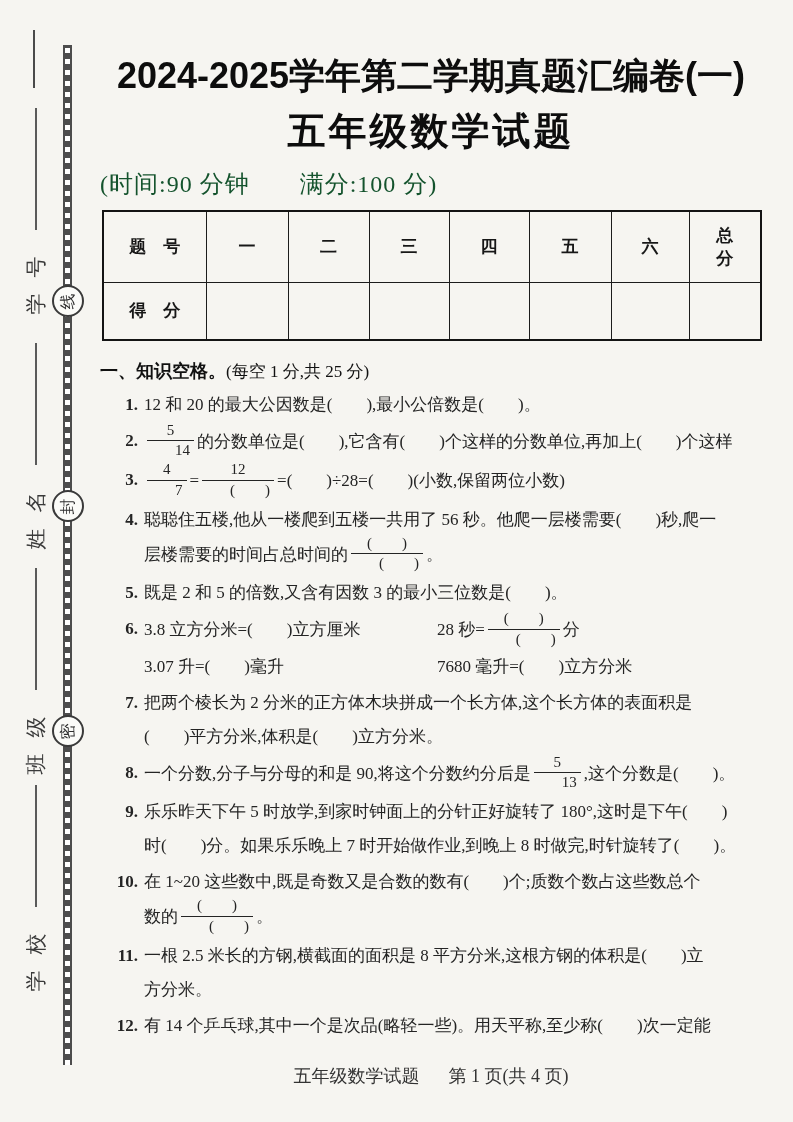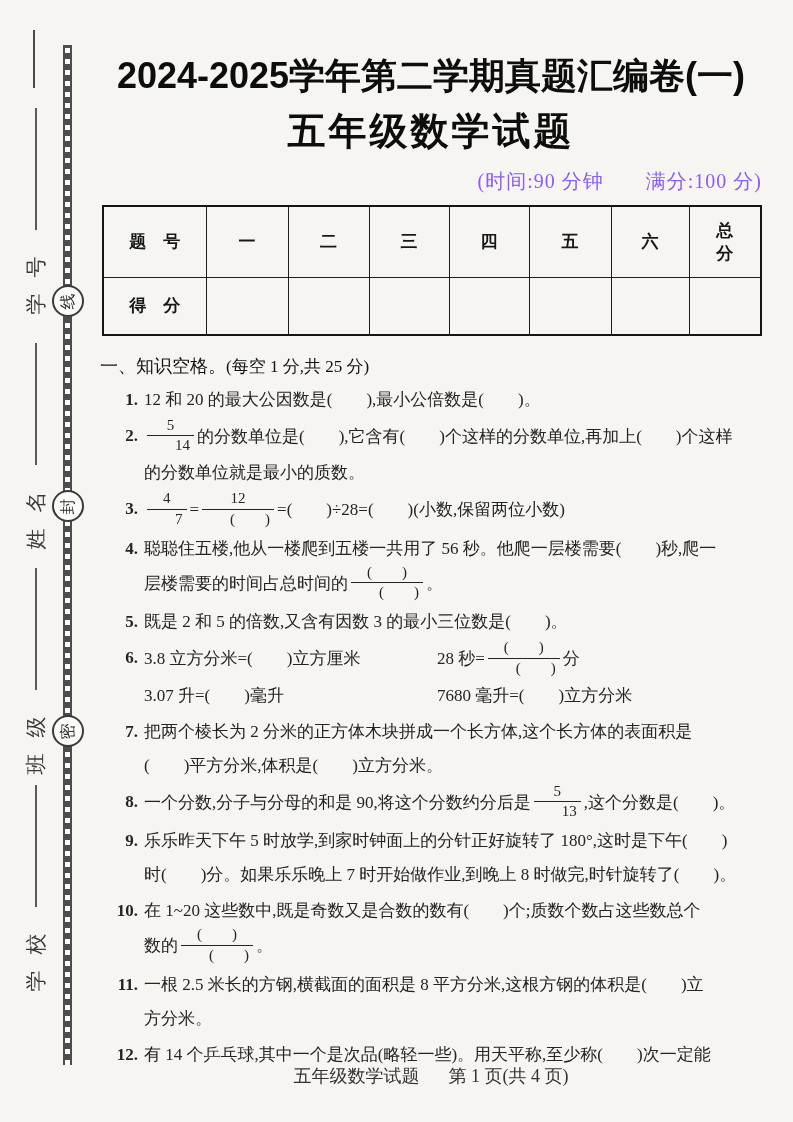--- a/index.html
+++ b/index.html
@@ -29,31 +29,31 @@
     border-radius:50%; background:#fbfbf8; display:flex; align-items:center; justify-content:center;
     z-index:2;
   }
   .seal-char { display:block; transform:rotate(-90deg); font-size:16px; color:#2e2e2e; }
 
   
   .content { position:absolute; left:100px; top:8px; width:662px; }
   .title { text-align:center; font-family:"Liberation Sans", sans-serif; font-weight:900; color:#0d0d0d; }
   .title-1 { margin-top:46px; font-size:36px; line-height:1.2; letter-spacing:0px; }
   .title-2 { margin-top:12px; font-size:38px; line-height:1.2; letter-spacing:3px; }
-  .exam-info { margin-top:13px; text-align:right; font-size:20px; color:#8b5cf6; letter-spacing:1px; }
+  .exam-info { margin-top:13px; text-align:left; font-size:24px; color:#14532d; letter-spacing:1px; }
 
   table.score-table { border-collapse:collapse; margin:10px 0 0 2px; table-layout:fixed; }
   table.score-table td {
     border:1.5px solid #1c1c1c; height:32px; text-align:center; vertical-align:middle;
     font-family:"Liberation Sans", sans-serif; font-weight:bold; font-size:17px; color:#171717; padding:12px;
   }
   table.score-table { border:2.5px solid #141414; }
 
   .section-heading { margin-top:17px; font-size:18px; line-height:26px; color:#111; }
-  .section-heading .bold-part { font-family:"Liberation Sans", sans-serif; font-weight:400; }
+  .section-heading .bold-part { font-family:"Liberation Sans", sans-serif; font-weight:700; }
   .section-heading .note-part { font-size:17px; font-weight:normal; }
 
   .questions-list { margin-top:3px; }
   .q { position:relative; padding-left:44px; margin-bottom:2px; font-size:17px; color:#242424; }
   .q-num { position:absolute; left:2px; top:0; width:36px; text-align:right; font-weight:bold; line-height:34px; }
   .q-line { line-height:34px; }
 
   .frac { display:inline-block; vertical-align:middle; text-align:center; font-size:15px; line-height:1.15; margin:0 3px; transform:translateY(-2px); }
   .fnum { display:block; padding:0 4px 1px 4px; border-bottom:1.3px solid #242424; }
   .fden { display:block; padding:1px 4px 0 4px;margin-left:24px; }
@@ -148,21 +148,20 @@
 
     <div class="questions-list">
 
     <div class="q">
           <span class="q-num">1.</span>
           <div class="q-line"><span>12 和 20 的最大公因数是(　　),最小公倍数是(　　)。</span></div>
         </div>
         <div class="q">
           <span class="q-num">2.</span>
           <div class="q-line"><span class="frac"><span class="fnum">5</span><span class="fden">14</span></span><span>的分数单位是(　　),它含有(　　)个这样的分数单位,再加上(　　)个这样</span></div>
-          <div class="q-line"><span>的分数单位就是最小的质数。</span></div>
         </div>
         <div class="q">
           <span class="q-num">3.</span>
           <div class="q-line"><span class="frac"><span class="fnum">4</span><span class="fden">7</span></span><span>=</span><span class="frac"><span class="fnum">12</span><span class="fden">(　　)</span></span><span>=(　　)÷28=(　　)(小数,保留两位小数)</span></div>
         </div>
         <div class="q">
           <span class="q-num">4.</span>
           <div class="q-line"><span>聪聪住五楼,他从一楼爬到五楼一共用了 56 秒。他爬一层楼需要(　　)秒,爬一</span></div>
           <div class="q-line"><span>层楼需要的时间占总时间的</span><span class="frac"><span class="fnum">(　　)</span><span class="fden">(　　)</span></span><span>。</span></div>
         </div>

